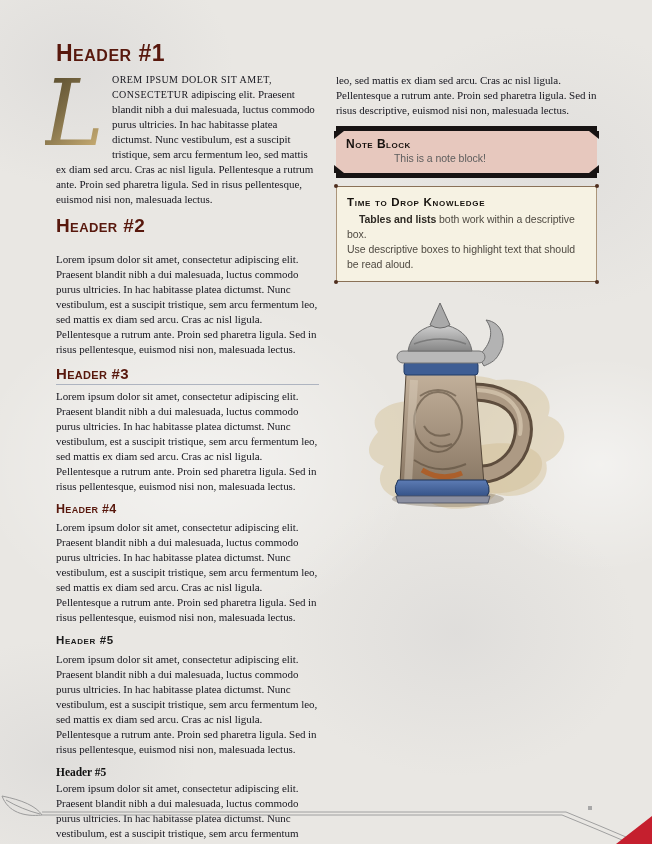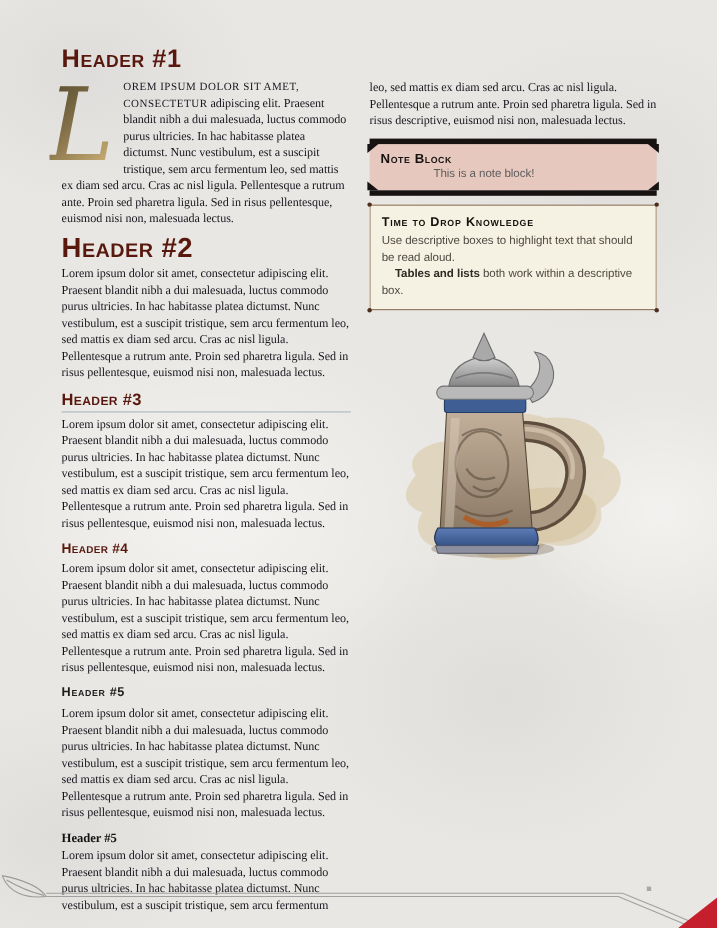--- a/index.html
+++ b/index.html
@@ -13,21 +13,21 @@
       radial-gradient(300px 240px at 70% 75%, rgba(168,168,175,.15), rgba(0,0,0,0) 60%),
       radial-gradient(240px 200px at 8% 90%, rgba(170,170,176,.16), rgba(0,0,0,0) 60%),
       radial-gradient(220px 180px at 92% 55%, rgba(255,255,255,.45), rgba(0,0,0,0) 60%),
       #e9e7e3;}
   .col{position:absolute;color:#17171f;font-size:11px;line-height:15px;letter-spacing:-.05px;}
   .col-left{left:56px;top:40px;width:263px;}
   .col-right{left:336px;top:73px;width:261px;}
   p{margin:0 0 8px;}
   h1,h2,h3,h4{font-variant:small-caps;color:#58180d;font-weight:700;font-family:Liberation Sans, sans-serif;}
   h1{font-size:23px;line-height:26px;margin:0 0 6px;letter-spacing:.5px;}
-  h2{font-size:25px;line-height:22px;margin:0 0 5px;letter-spacing:.4px;}
+  h2{font-size:19px;line-height:22px;margin:0 0 15px;letter-spacing:.4px;}
   h3{font-size:15px;line-height:17px;margin:2px 0 4px;border-bottom:1px solid #aeb4c0;padding-bottom:2px;letter-spacing:.3px;}
   h4{font-size:12.5px;line-height:15px;margin:2px 0 3px;letter-spacing:.3px;}
   .h5caps{font-family:"Liberation Sans",sans-serif;font-variant:small-caps;font-weight:700;
           font-size:11.5px;line-height:14px;color:#1c1c1c;letter-spacing:.6px;margin:4px 0 5px;}
   .h5bold{font-weight:700;font-size:11.5px;line-height:14px;color:#111;margin:6px 0 2px;}
   .dropcap-svg{float:left;margin:3px 7px 0 -11px;}
   .lead-caps{text-transform:uppercase;font-size:10px;letter-spacing:.45px;text-align:center;}
   
   .note{position:relative;margin:4px 0 0;}
   .note-bar{position:relative;height:5px;background:#171313;}
@@ -111,22 +111,22 @@
         <i class="tri tri-br"></i>
       </div>
     </div>
 
     <div class="descbox">
       <i class="dot dot-tl"></i>
       <i class="dot dot-tr"></i>
       <i class="dot dot-bl"></i>
       <i class="dot dot-br"></i>
       <div class="desc-title">Time to Drop Knowledge</div>
+      <div class="desc-text desc-line2"><b>Tables and lists</b><span> both work within a descriptive box.</span></div>
       <div class="desc-text">Use descriptive boxes to highlight text that should be read aloud.</div>
-      <div class="desc-text desc-line2"><b>Tables and lists</b><span> both work within a descriptive box.</span></div>
     </div>
 
     <div class="figure">
       <svg width="232" height="218" viewBox="0 0 232 218">
         <defs>
           <linearGradient id="bodyg" x1="0" y1="0" x2="0" y2="1">
             <stop offset="0" stop-color="#c2b09a"></stop>
             <stop offset="0.55" stop-color="#a08e7a"></stop>
             <stop offset="1" stop-color="#83725f"></stop>
           </linearGradient>

